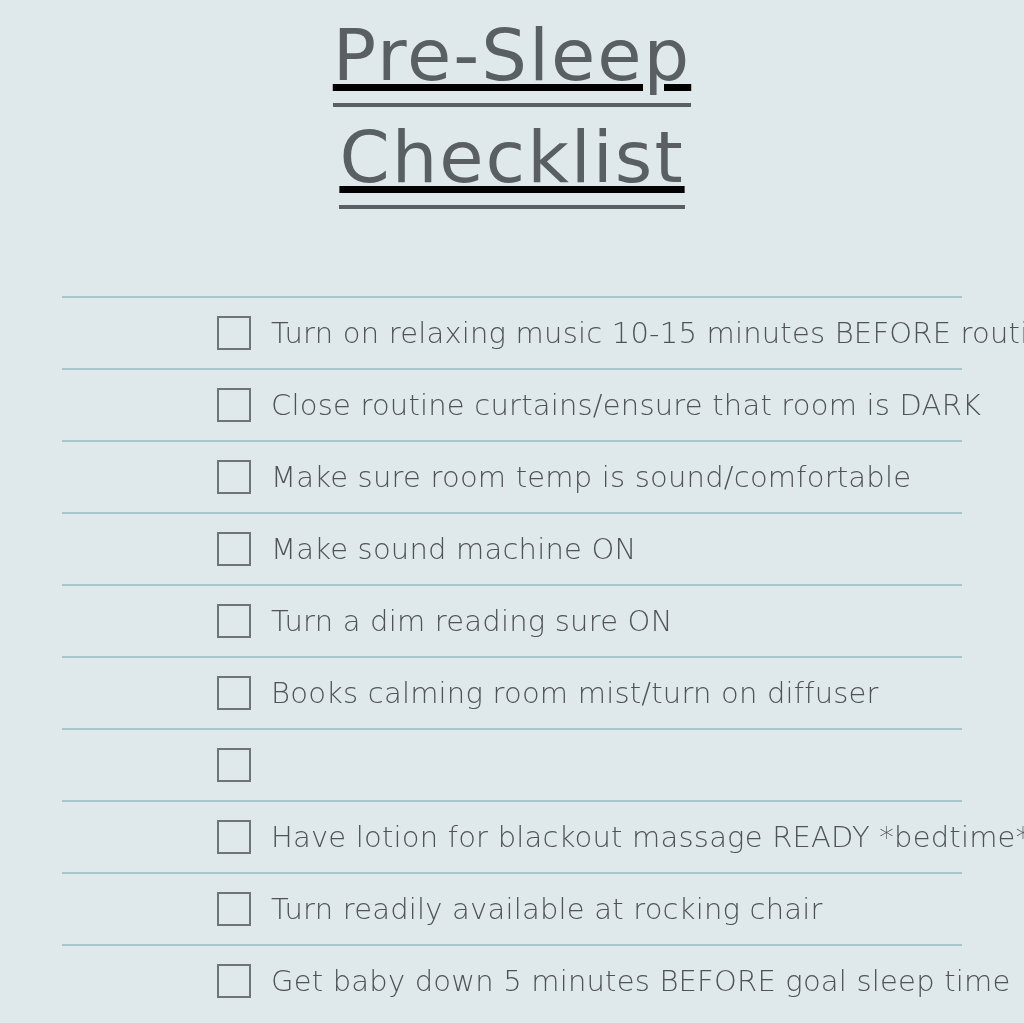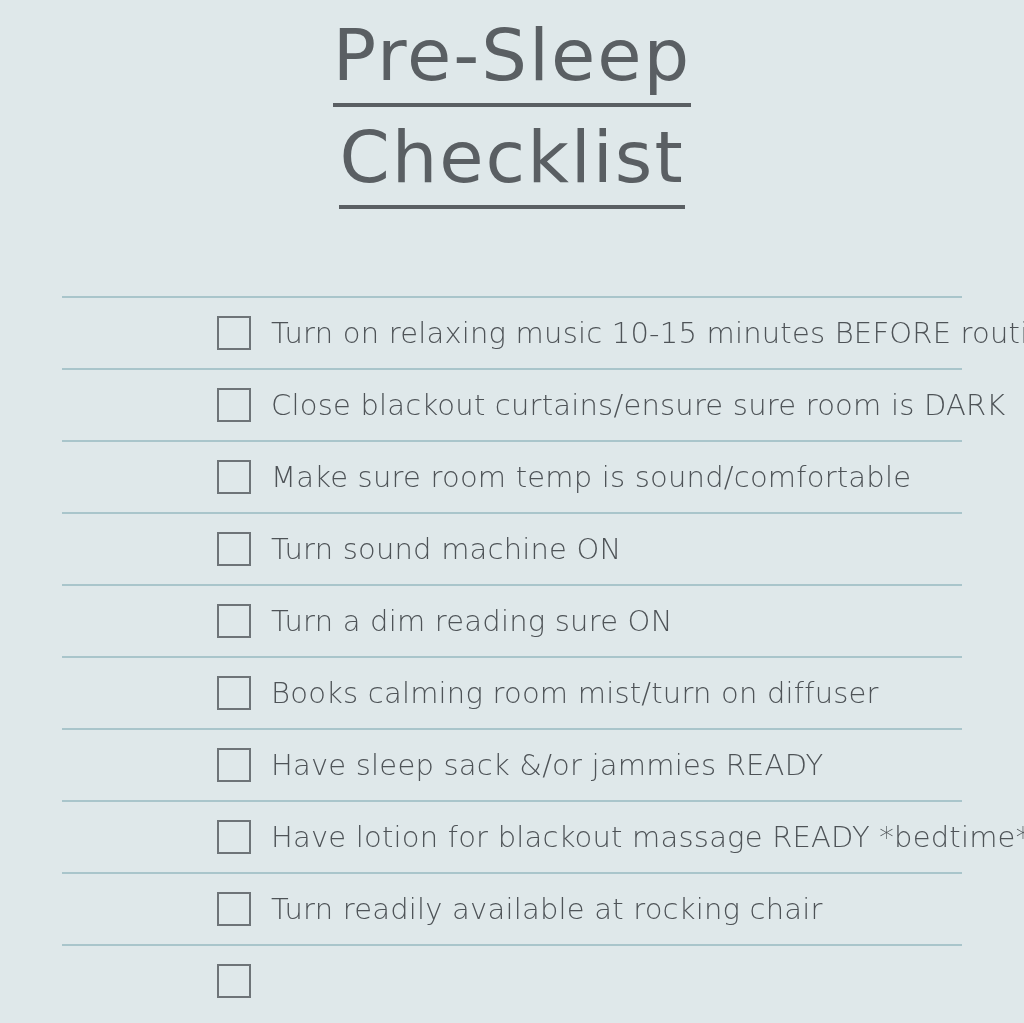--- a/index.html
+++ b/index.html
@@ -18,20 +18,21 @@
     width: 1024px;
     height: 1023px;
     position: relative;
     box-sizing: border-box;
   }
 
   
   .title-block {
     padding-top: 4px;
     text-align: center;
+    text-decoration: underline;
   }
   .title-line {
     display: block;
     font-family: "DejaVu Sans", sans-serif;
     font-size: 72px;
     line-height: 1.42;
     letter-spacing: 2px;
     color: #5a5f63;
     font-weight: 400;
   }
@@ -91,56 +92,56 @@
 
   <div class="checklist">
 
     <div class="row">
       <div class="checkbox"></div>
       <div class="label">Turn on relaxing music 10-15 minutes BEFORE routine</div>
     </div>
 
     <div class="row">
       <div class="checkbox"></div>
-      <div class="label">Close blackout curtains/ensure sure room is DARK</div>
+      <div class="label">Close routine curtains/ensure that room is DARK</div>
     </div>
 
     <div class="row">
       <div class="checkbox"></div>
       <div class="label">Make sure room temp is sound/comfortable</div>
     </div>
 
     <div class="row">
       <div class="checkbox"></div>
-      <div class="label">Turn sound machine ON</div>
+      <div class="label">Make sound machine ON</div>
     </div>
 
     <div class="row">
       <div class="checkbox"></div>
       <div class="label">Turn a dim reading sure ON</div>
     </div>
 
     <div class="row">
       <div class="checkbox"></div>
       <div class="label">Books calming room mist/turn on diffuser</div>
     </div>
 
     <div class="row">
       <div class="checkbox"></div>
-      <div class="label">Have sleep sack &amp;/or jammies READY</div>
     </div>
 
     <div class="row wide">
       <div class="checkbox"></div>
       <div class="label">Have lotion for blackout massage READY *bedtime*</div>
     </div>
 
     <div class="row">
       <div class="checkbox"></div>
       <div class="label">Turn readily available at rocking chair</div>
     </div>
 
     <div class="row wide">
       <div class="checkbox"></div>
+      <div class="label">Get baby down 5 minutes BEFORE goal sleep time</div>
     </div>
 
   </div>
 </div>
 
 </body></html>

